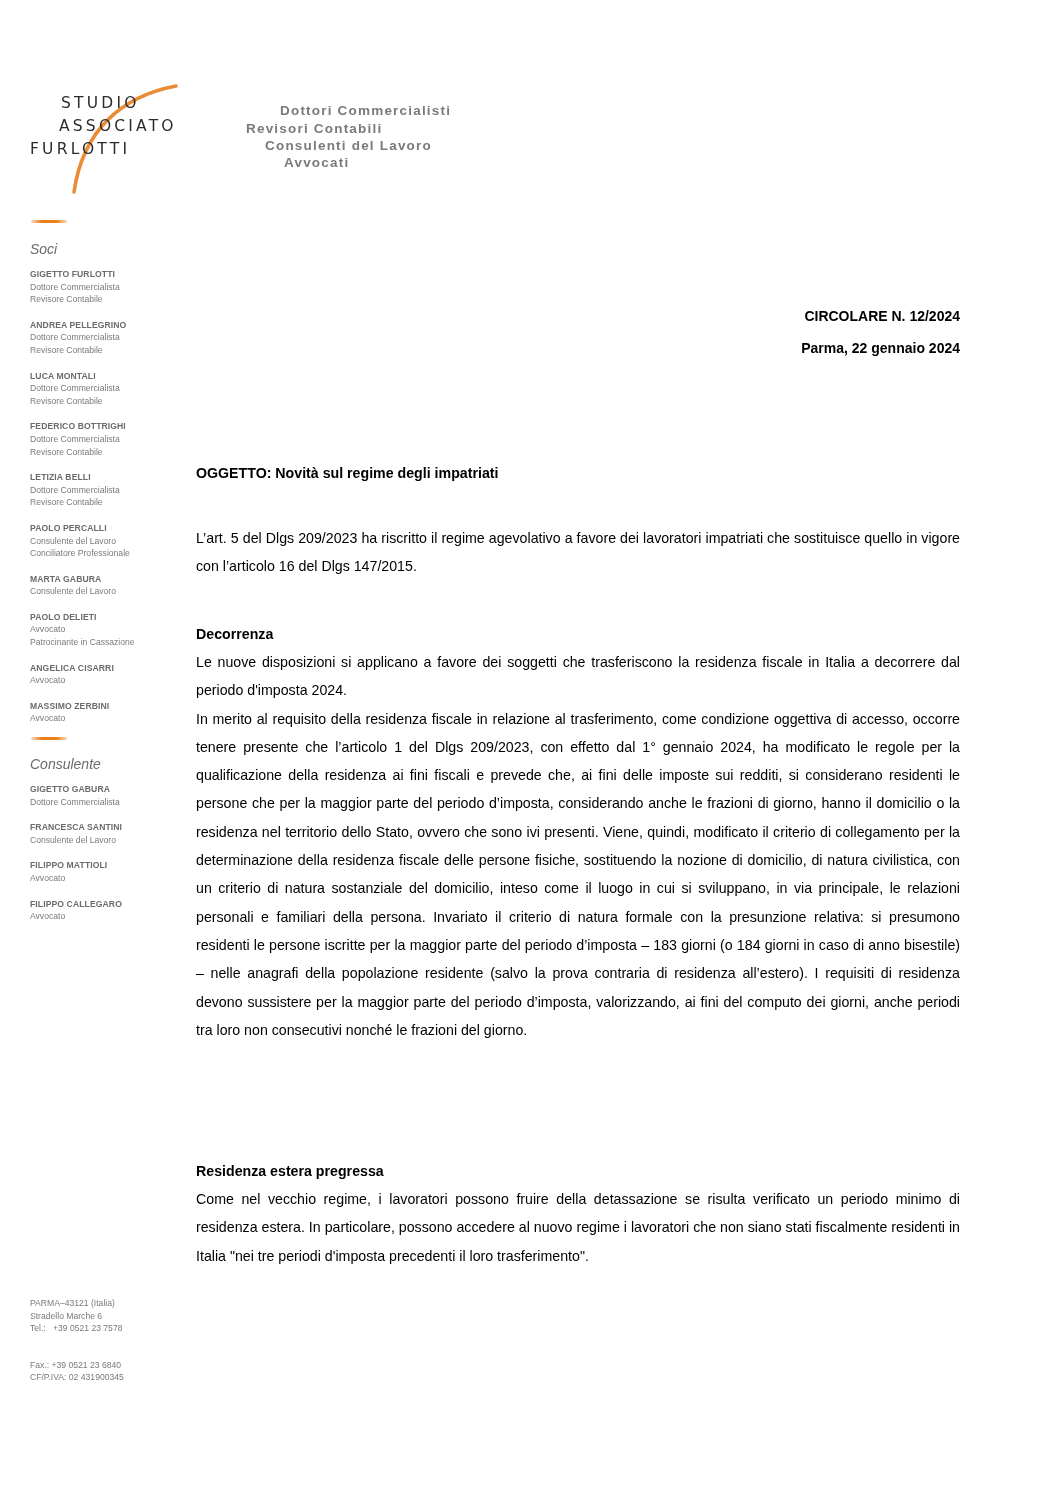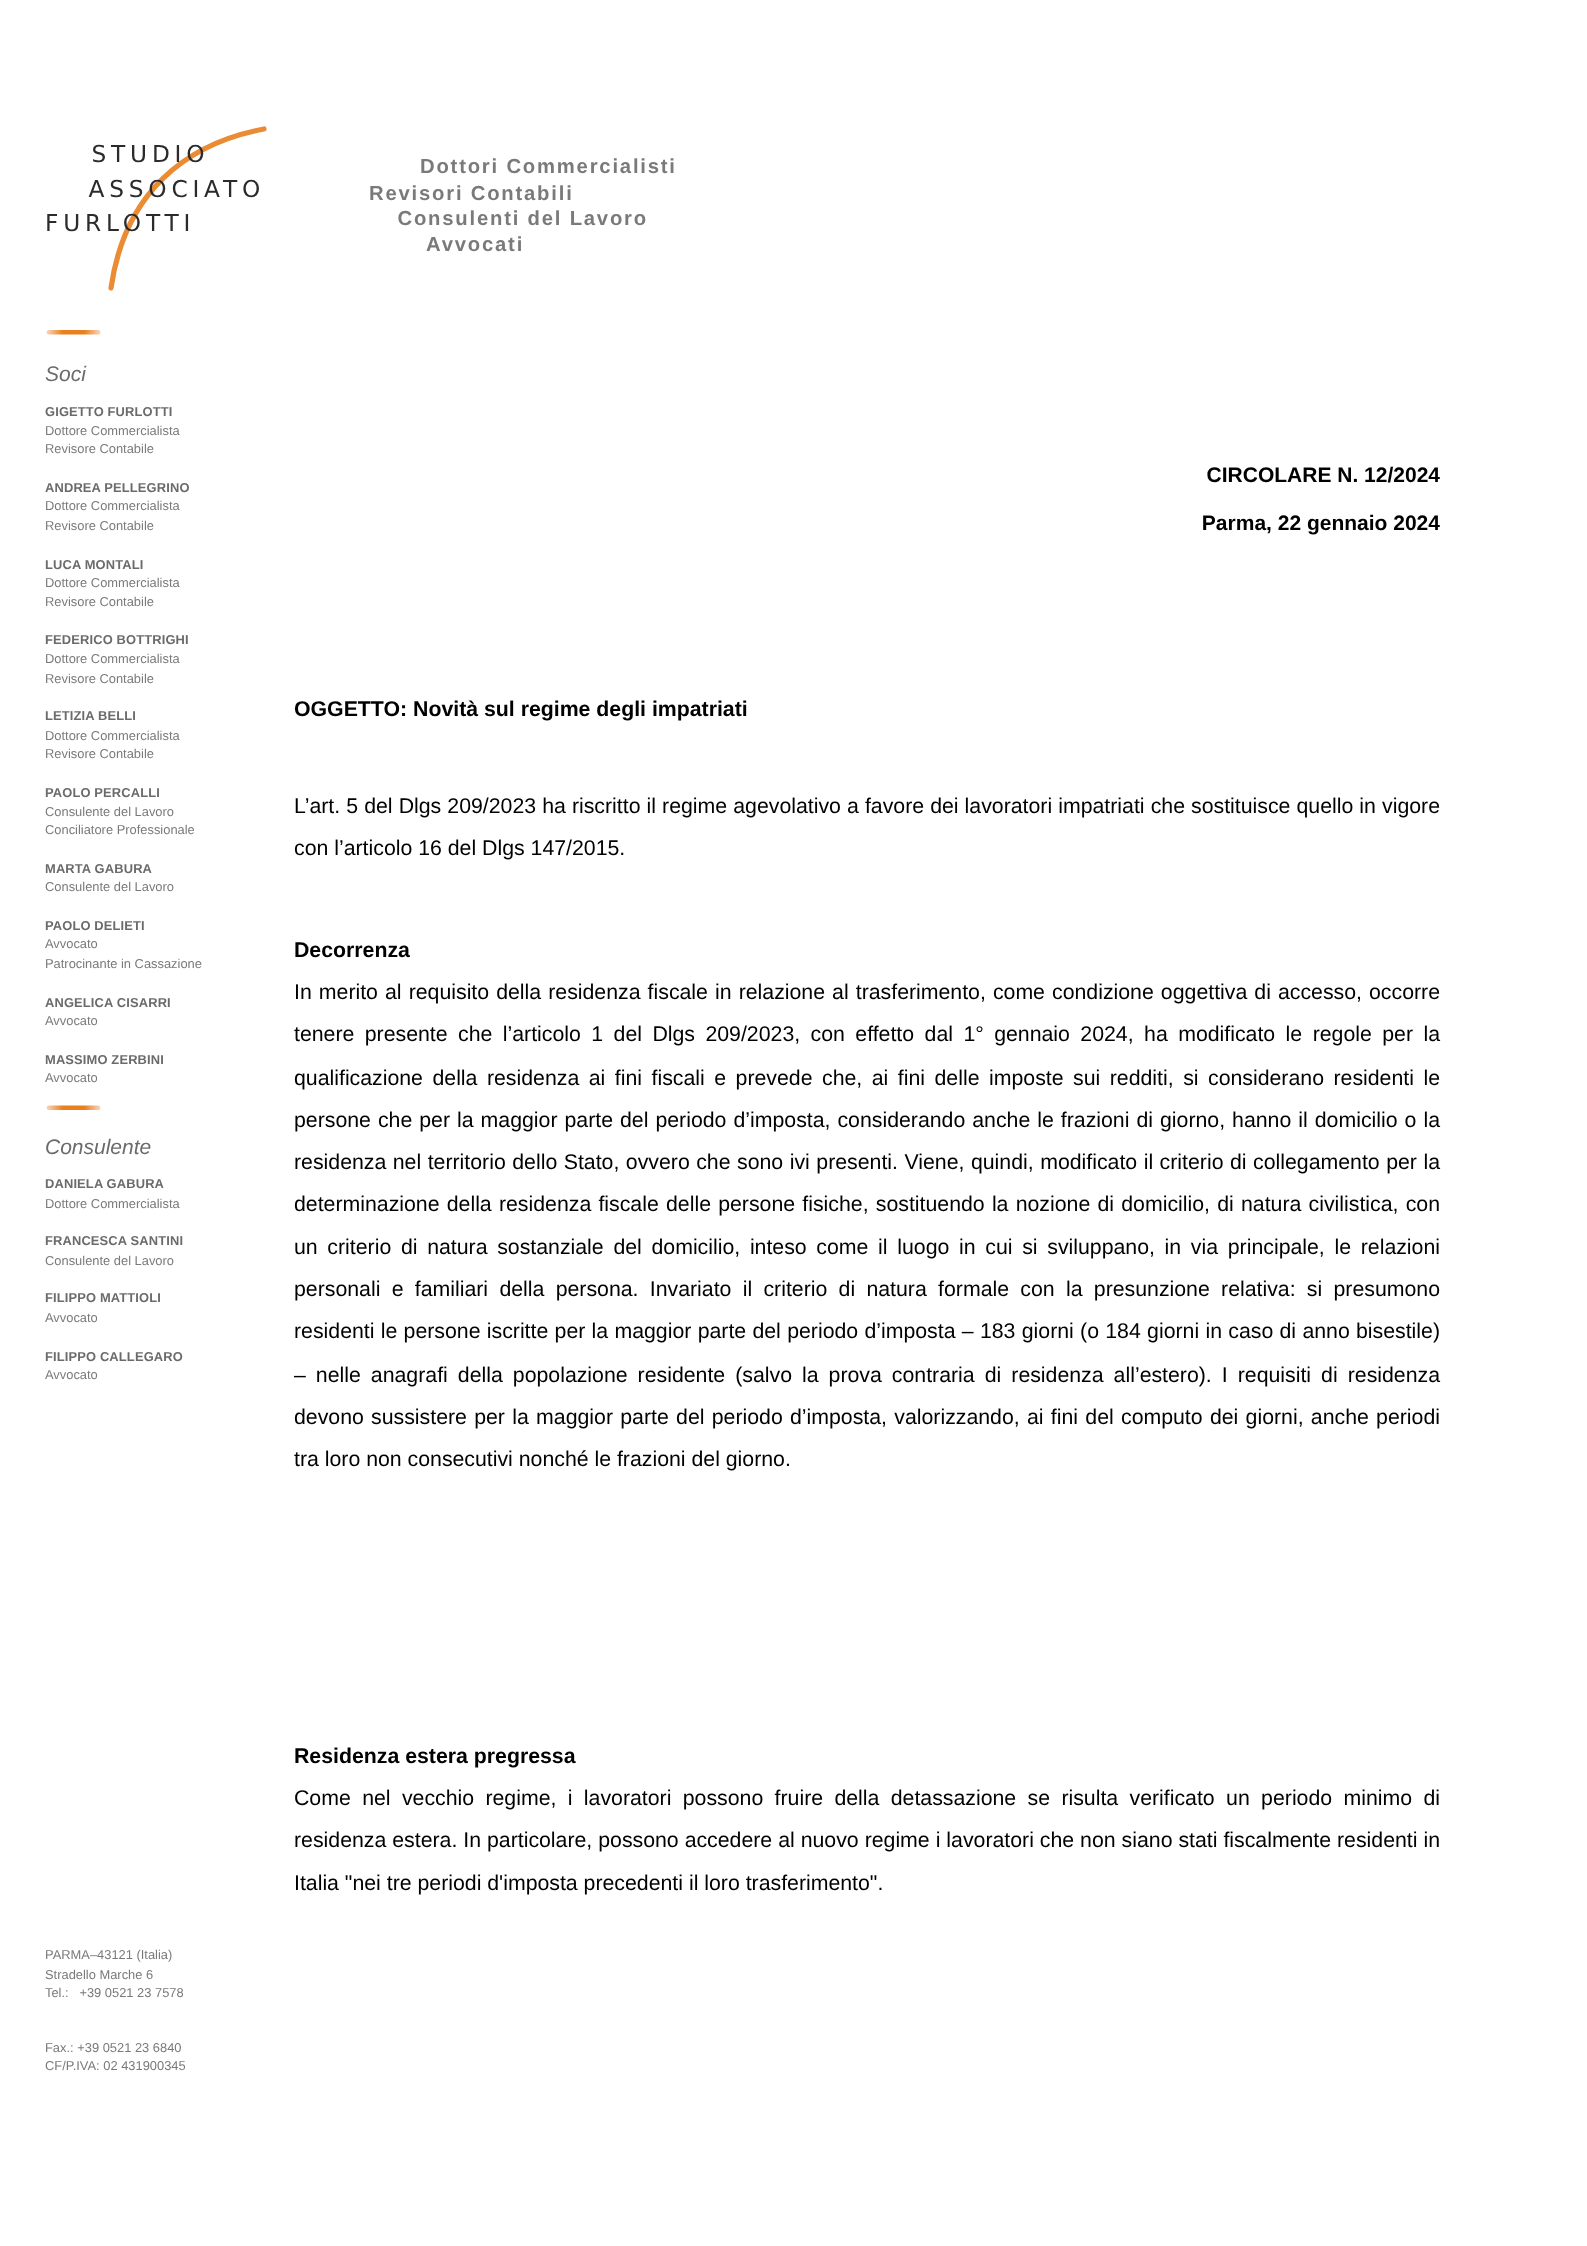--- a/index.html
+++ b/index.html
@@ -110,21 +110,21 @@
       </div>
       <div class="person">
         <div class="person-name">MASSIMO ZERBINI</div>
         <div class="person-role">Avvocato</div>
       </div>
     </div>
   <div class="orange-rule" style="position:relative; left:1px; top:0; margin-top:12px;"></div>
   <div class="side-heading" style="margin-top:18px;">Consulente</div>
   <div id="associati-list">
       <div class="person">
-        <div class="person-name">DANIELA GABURA</div>
+        <div class="person-name">GIGETTO GABURA</div>
         <div class="person-role">Dottore Commercialista</div>
       </div>
       <div class="person">
         <div class="person-name">FRANCESCA SANTINI</div>
         <div class="person-role">Consulente del Lavoro</div>
       </div>
       <div class="person">
         <div class="person-name">FILIPPO MATTIOLI</div>
         <div class="person-role">Avvocato</div>
       </div>
@@ -144,19 +144,20 @@
   </div>
 
 <div class="circolare">CIRCOLARE N. 12/2024</div>
 <div class="datum">Parma, 22 gennaio 2024</div>
 
 <div class="content oggetto">OGGETTO: Novità sul regime degli impatriati</div>
 <p class="content para" id="p-intro">L’art. 5 del Dlgs 209/2023 ha riscritto il regime agevolativo a favore dei lavoratori impatriati che sostituisce quello in vigore con l’articolo 16 del Dlgs 147/2015.</p>
 
 <div class="content" id="sec-decorrenza">
   <p class="heading">Decorrenza</p>
+  <p class="para">Le nuove disposizioni si applicano a favore dei soggetti che trasferiscono la residenza fiscale in Italia a decorrere dal periodo d'imposta 2024.</p>
   <p class="para">In merito al requisito della residenza fiscale in relazione al trasferimento, come condizione oggettiva di accesso, occorre tenere presente che l’articolo 1 del Dlgs 209/2023, con effetto dal 1° gennaio 2024, ha modificato le regole per la qualificazione della residenza ai fini fiscali e prevede che, ai fini delle imposte sui redditi, si considerano residenti le persone che per la maggior parte del periodo d’imposta, considerando anche le frazioni di giorno, hanno il domicilio o la residenza nel territorio dello Stato, ovvero che sono ivi presenti. Viene, quindi, modificato il criterio di collegamento per la determinazione della residenza fiscale delle persone fisiche, sostituendo la nozione di domicilio, di natura civilistica, con un criterio di natura sostanziale del domicilio, inteso come il luogo in cui si sviluppano, in via principale, le relazioni personali e familiari della persona. Invariato il criterio di natura formale con la presunzione relativa: si presumono residenti le persone iscritte per la maggior parte del periodo d’imposta – 183 giorni (o 184 giorni in caso di anno bisestile) – nelle anagrafi della popolazione residente (salvo la prova contraria di residenza all’estero). I requisiti di residenza devono sussistere per la maggior parte del periodo d’imposta, valorizzando, ai fini del computo dei giorni, anche periodi tra loro non consecutivi nonché le frazioni del giorno.</p>
 </div>
 
 <div class="content" id="sec-residenza">
   <p class="heading">Residenza estera pregressa</p>
   <p class="para">Come nel vecchio regime, i lavoratori possono fruire della detassazione se risulta verificato un periodo minimo di residenza estera. In particolare, possono accedere al nuovo regime i lavoratori che non siano stati fiscalmente residenti in Italia "nei tre periodi d'imposta precedenti il loro trasferimento".</p>
 </div>
 
 </body></html>

